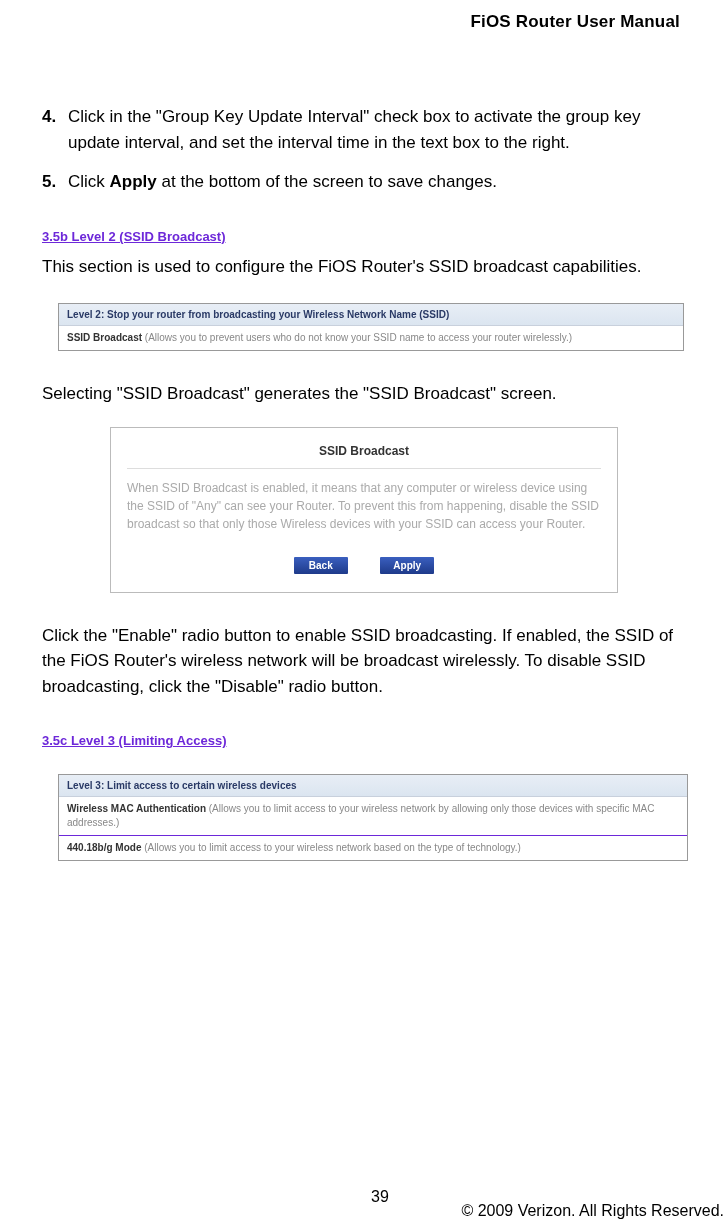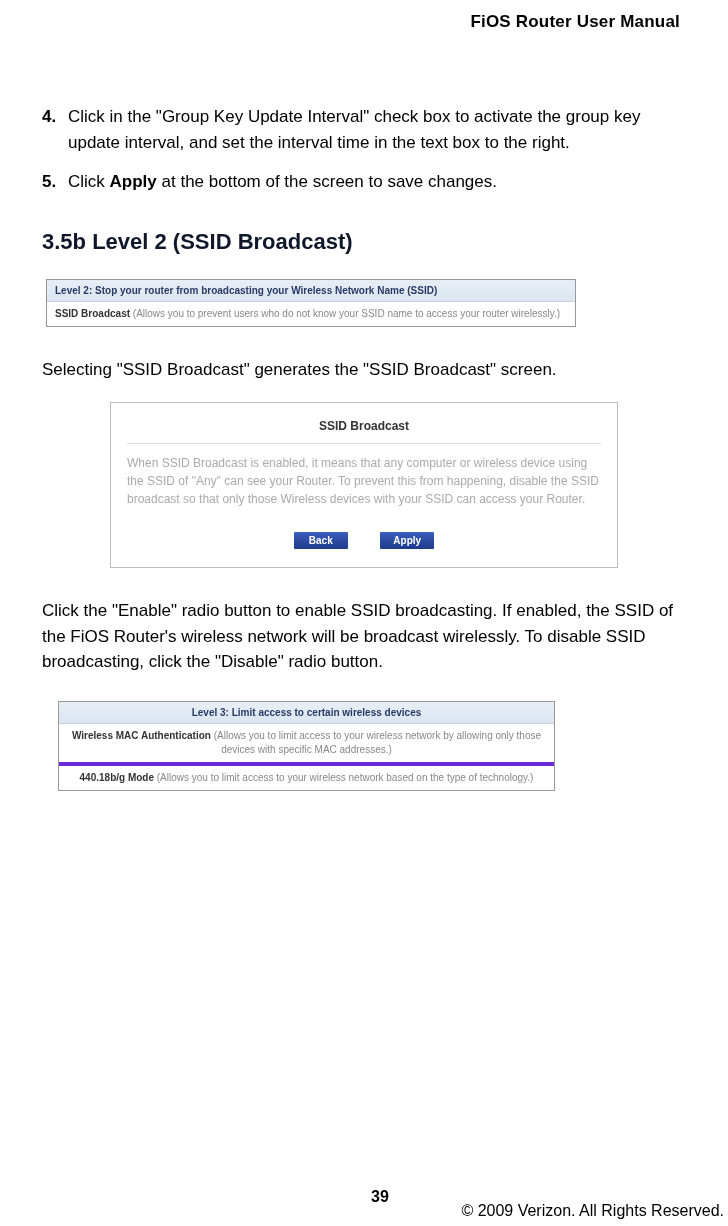--- a/index.html
+++ b/index.html
@@ -33,53 +33,54 @@
     font-size: 17px;
     line-height: 1.5;
   }
   .ol-num {
     font-weight: 700;
     width: 26px;
     flex-shrink: 0;
   }
   .ol-body { flex: 1; }
   .section-heading {
-    color: #0f172a;
-    font-weight: 700;
-    font-size: 22px;
+    color: #6d28d9;
+    font-weight: 700;
+    font-size: 13px;
     margin-top: 34px;
     margin-bottom: 10px;
+    text-decoration: underline;
   }
   .para {
     font-size: 17px;
     line-height: 1.5;
     margin-bottom: 14px;
   }
   .bold { font-weight: 700; }
 
   .figure-box {
     margin: 24px auto 30px;
     border: 1px solid #999;
     background: #fff;
     font-family: Verdana, Arial, sans-serif;
   }
-  .fig1 { width: 530px; margin-left: 4px; }
+  .fig1 { width: 626px; margin-left: 16px; }
   .level-header {
     background: linear-gradient(#e8eef6, #dbe5f0);
     font-size: 10px;
     font-weight: 700;
     color: #2a3a66;
     padding: 5px 8px;
     border-bottom: 1px solid #c8d0dc;
   }
   .level-row {
     font-size: 10px;
     padding: 5px 8px;
     color: #888;
-    border-bottom: 4px solid #6d28d9;
+    border-bottom: 1px solid #6d28d9;
     line-height: 1.4;
   }
   .level-row:last-child { border-bottom: none; }
   .level-row .row-title {
     font-weight: 700;
     color: #333;
   }
 
   .fig2 {
     width: 508px;
@@ -121,29 +122,29 @@
     color: #fff;
     font-size: 10px;
     font-weight: 700;
     padding: 3px 0;
     width: 54px;
     text-align: center;
     margin: 0 14px;
     border-radius: 1px;
   }
 
-  .fig3 { width: 497px; margin-left: 16px; margin-top: 26px; text-align: center; }
+  .fig3 { width: 630px; margin-left: 16px; margin-top: 26px; }
 
   .page-num {
     position: absolute;
     bottom: 20px;
     left: 0;
     right: 0;
     text-align: center;
-    font-weight: 700;
+    font-weight: 400;
     font-size: 16px;
     padding-left: 32px;
   }
   .copyright {
     position: absolute;
     bottom: 6px;
     right: 4px;
     font-size: 16px;
   }
 </style>
@@ -161,20 +162,21 @@
     </div>
 
     <div class="ol-item">
       <div class="ol-num">5.</div>
       <div class="ol-body">
         <span>Click </span><span class="bold">Apply</span><span> at the bottom of the screen to save changes.</span>
       </div>
     </div>
 
     <div class="section-heading">3.5b  Level 2 (SSID Broadcast)</div>
+    <div class="para">This section is used to configure the FiOS Router's SSID broadcast capabilities.</div>
 
     <div class="figure-box fig1">
       <div class="level-header">Level 2: Stop your router from broadcasting your Wireless Network Name (SSID)</div>
       <div class="level-row">
         <span class="row-title">SSID Broadcast</span><span> (Allows you to prevent users who do not know your SSID name to access your router wirelessly.)</span>
       </div>
     </div>
 
     <div class="para"> Selecting "SSID Broadcast" generates the "SSID Broadcast" screen.</div>
 
@@ -184,20 +186,21 @@
         <div class="fig2-desc">When SSID Broadcast is enabled, it means that any computer or wireless device using the SSID of "Any" can see your Router. To prevent this from happening, disable the SSID broadcast so that only those Wireless devices with your SSID can access your Router.</div>
         <div class="fig2-btns">
           <span class="btn">Back</span>
           <span class="btn">Apply</span>
         </div>
       </div>
     </div>
 
     <div class="para">Click the "Enable" radio button to enable SSID broadcasting. If enabled, the SSID of the FiOS Router's wireless network will be broadcast wirelessly. To disable SSID broadcasting, click the "Disable" radio button.</div>
 
+    <div class="section-heading">3.5c  Level 3 (Limiting Access)</div>
 
     <div class="figure-box fig3">
       <div class="level-header">Level 3: Limit access to certain wireless devices</div>
       <div class="level-row">
         <span class="row-title">Wireless MAC Authentication</span><span> (Allows you to limit access to your wireless network by allowing only those devices with specific MAC addresses.)</span>
       </div>
       <div class="level-row">
         <span class="row-title">440.18b/g Mode</span><span> (Allows you to limit access to your wireless network based on the type of technology.)</span>
       </div>
     </div>

